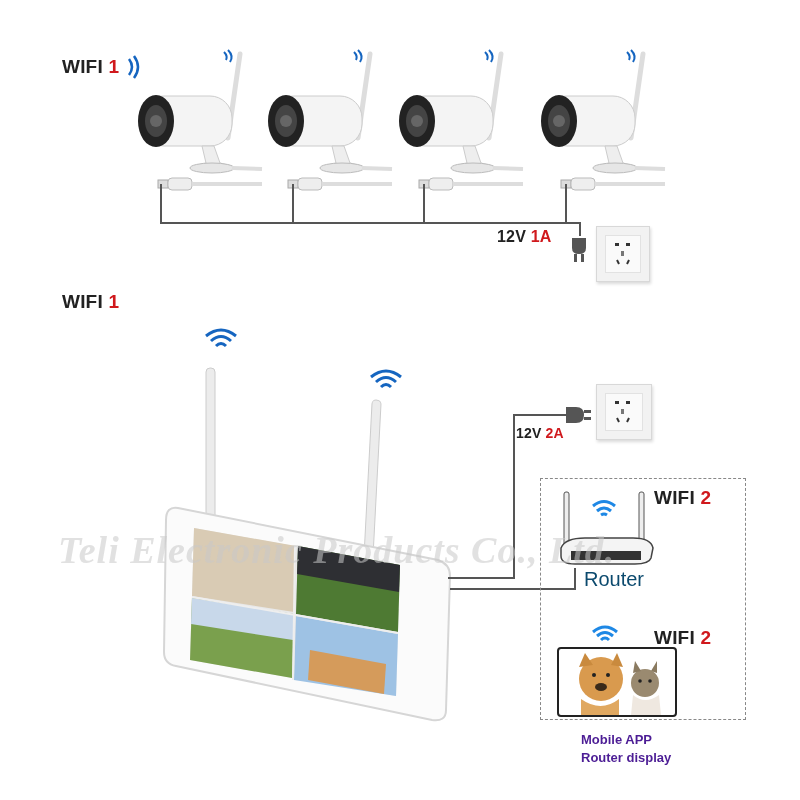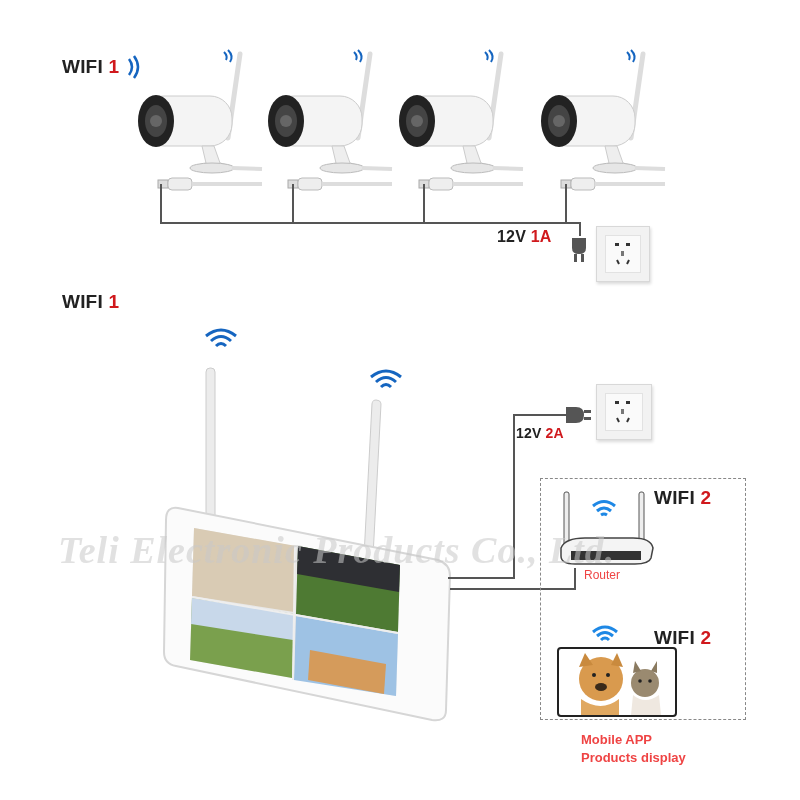--- a/index.html
+++ b/index.html
@@ -1,20 +1,20 @@
 <!DOCTYPE html>
 <html><head>
 <meta charset="utf-8">
 <style>
   html,body{margin:0;padding:0;background:#fff;}
   body{width:800px;height:800px;position:relative;overflow:hidden;font-family:"Liberation Sans",sans-serif;}
   .abs{position:absolute;}
   .label{font-weight:bold;color:#222;font-size:19px;letter-spacing:0.2px;}
   .red{color:#d0191d;}
-  .sm{font-size:13px;font-weight:bold;color:#ef4444;line-height:18px;}
+  .sm{font-size:13px;font-weight:bold;color:#4c1d95;line-height:18px;}
   .wire{position:absolute;background:#555;}
   .dash{position:absolute;border:1.5px dashed #888;}
   .outlet{position:absolute;background:#f2f2f2;border:1px solid #d8d8d8;box-shadow:1px 2px 3px rgba(0,0,0,0.15);}
   .outlet .inner{position:absolute;left:8px;top:8px;right:8px;bottom:8px;background:#fafafa;border:1px solid #e2e2e2;}
   .watermark{position:absolute;left:58px;top:528px;font-family:"Liberation Serif",serif;font-style:italic;font-weight:bold;font-size:38px;color:rgba(200,200,200,0.55);white-space:nowrap;letter-spacing:1px;}
   .cam{position:absolute;width:130px;height:150px;}
 </style>
 </head>
 <body>
 
@@ -186,21 +186,21 @@
 
 <svg class="abs" style="left:555px;top:488px" width="110" height="82">
   <rect x="9" y="4" width="5" height="58" rx="2" fill="#eee" stroke="#555"></rect>
   <rect x="84" y="4" width="5" height="58" rx="2" fill="#eee" stroke="#555"></rect>
   <path d="M38 18 Q49 9 60 18" stroke="#1e88e5" stroke-width="3" fill="none"></path>
   <path d="M42 23 Q49 17 56 23" stroke="#1e88e5" stroke-width="3" fill="none"></path>
   <path d="M46 27 Q49 25 52 27" stroke="#1e88e5" stroke-width="3" fill="none"></path>
   <path d="M6 60 Q10 50 30 50 L78 50 Q96 50 98 60 L96 70 Q94 76 80 76 L20 76 Q6 76 6 68 Z" fill="#f4f4f4" stroke="#444" stroke-width="1.5"></path>
   <rect x="16" y="63" width="70" height="9" fill="#333"></rect>
 </svg>
-<div class="abs" style="left:584px;top:568px;font-size:12px;color:#ef4444">Router</div>
+<div class="abs" style="left:584px;top:568px;font-size:20px;color:#0c4a6e">Router</div>
 
 <div class="abs label" style="left:654px;top:487px;">
   <span>WIFI </span><span class="red">2</span>
 </div>
 
 <svg class="abs" style="left:591px;top:624px" width="28" height="18">
   <path d="M2 8 Q14 -2 26 8" stroke="#1e88e5" stroke-width="3" fill="none"></path>
   <path d="M6 12 Q14 5 22 12" stroke="#1e88e5" stroke-width="3" fill="none"></path>
   <path d="M10 16 Q14 12 18 16" stroke="#1e88e5" stroke-width="3" fill="none"></path>
 </svg>
@@ -219,16 +219,16 @@
     <ellipse cx="86" cy="34" rx="14" ry="14" fill="#9a8a70"></ellipse>
     <path d="M74 24 L76 12 L82 22 Z" fill="#8a7a60"></path>
       <path d="M92 22 L98 12 L98 24 Z" fill="#8a7a60"></path>
     <circle cx="81" cy="32" r="1.8" fill="#222"></circle>
       <circle cx="91" cy="32" r="1.8" fill="#222"></circle>
     <path d="M74 46 Q86 56 100 46 L102 66 L72 66 Z" fill="#efe8e0"></path>
   </svg>
 </div>
 <div class="abs sm" style="left:581px;top:731px">
   <div>Mobile APP</div>
-  <div>Products display</div>
+  <div>Router display</div>
 </div>
 
 <div class="watermark">Teli Electronic Products Co., Ltd.</div>
 
 </body></html>

